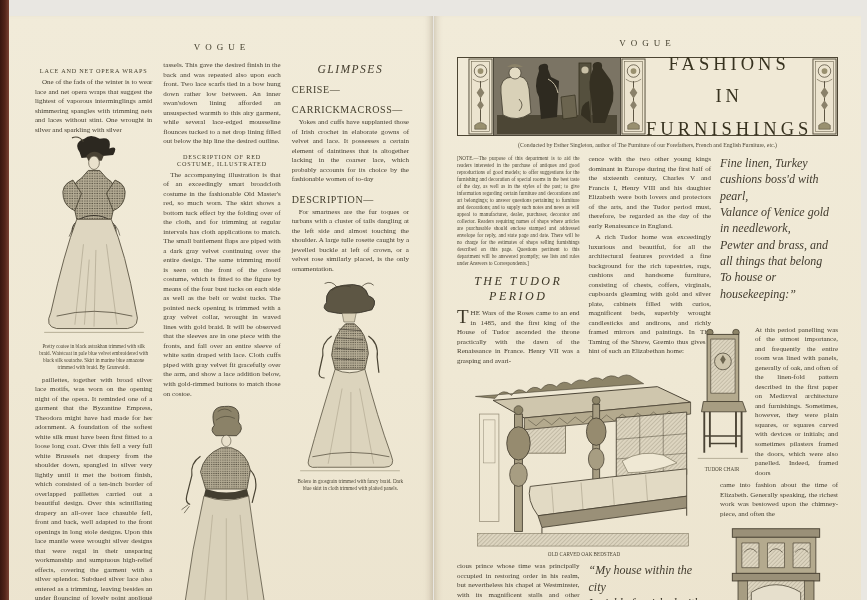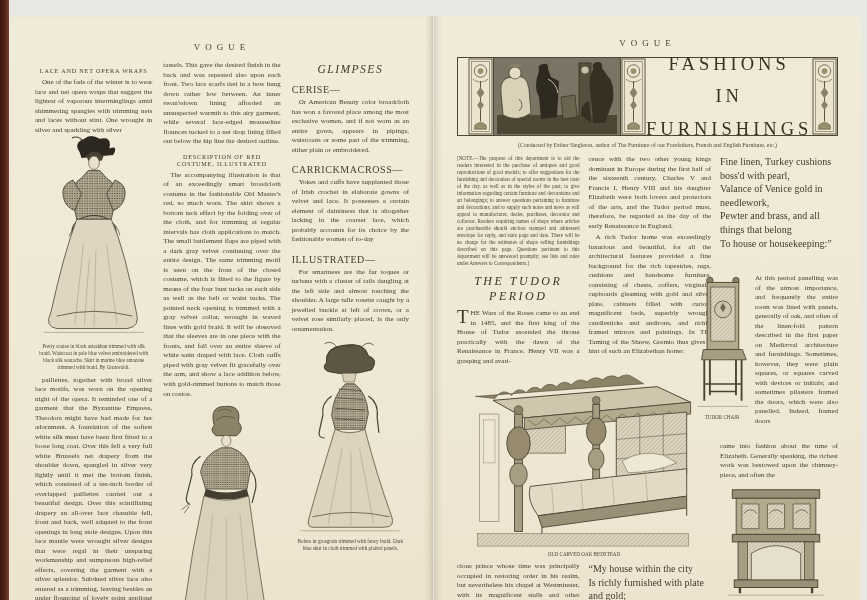--- a/index.html
+++ b/index.html
@@ -54,21 +54,21 @@
   }
   .byline { font-size:5.8px; text-align:center; margin:6px 0 7px; color:#4c4636; }
   .note { font-size:5.1px; line-height:1.38; text-align:justify; color:#4c4636; }
   .tudor-head { font-size:12px; letter-spacing:2.5px; text-align:center; margin:7px 0 5px; color:#3c3626;font-style:italic; }
   .dropcap { float:left; font-size:19px; line-height:16px; padding-right:2px; color:#3c3626; }
   .rp-body { display:flex; gap:9px; }
   .rp-main { width:254px; flex:0 0 auto; }
   .rp-main-toprow { display:flex; gap:9px; }
   .rp-main-toprow .c { flex:1; min-width:0; }
   .rp-col3 { flex:1; min-width:0; }
-  .verse { font-size:10px; line-height:1.36; white-space:pre-line; color:#413b2e; }
+  .verse { font-size:12px; line-height:1.36; white-space:pre-line; color:#413b2e;font-style:italic; }
   .verse.right-col { margin-bottom:4px; }
   .bed-fig { margin-top:5px; }
   .bottom-row { display:flex; gap:9px; margin-top:4px; }
   .bottom-row .c { flex:1; min-width:0; }
   .chair-row { overflow:visible;margin-top:24px; }
   .chair-fig { float:left; width:56px; margin-left:-26px; margin-right:5px; text-align:center; }
   .cab-fig { text-align:center; margin:5px 0 0 -6px; }
   .continued { font-size:5.4px; text-align:right; margin-top:2px; color:#4c4636; }
   svg { display:block; margin:0 auto; }
   .stroke { stroke:#4a4434; fill:none; }
@@ -148,24 +148,23 @@
           <path d="M26 236 Q70 226 112 236" class="stroke" stroke-width="0.8"></path>
           <path d="M12 250 L120 250" stroke="#b4ab94" stroke-width="1"></path>
         </svg>
       </div>
 
     </div>
 
     <div class="col">
       <div class="glimpses-head">GLIMPSES</div>
       <div class="runhead">CERISE—</div>
-      <div class="bodytext indent">Or American Beauty color broadcloth has won a favored place among the most exclusive women, and if not worn as an entire gown, appears in pipings, waistcoats or some part of the trimming, either plain or embroidered.</div>
       <div class="runhead">CARRICKMACROSS—</div>
       <div class="bodytext indent">Yokes and cuffs have supplanted those of Irish crochet in elaborate gowns of velvet and lace. It possesses a certain element of daintiness that is altogether lacking in the coarser lace, which probably accounts for its choice by the fashionable women of to-day</div>
-      <div class="runhead">ILLUSTRATED—</div>
+      <div class="runhead">DESCRIPTION—</div>
       <div class="bodytext indent">For smartness are the fur toques or turbans with a cluster of tails dangling at the left side and almost touching the shoulder. A large tulle rosette caught by a jewelled buckle at left of crown, or a velvet rose similarly placed, is the only ornamentation.</div>
       <div class="figure" style="margin-top:6px">
         <svg width="114" height="196" viewBox="0 0 130 224">
           <path d="M38 26 Q36 8 58 6 Q82 2 86 18 Q98 22 90 34 Q64 42 40 36 Q32 32 38 26 Z" fill="#5d5644" stroke="#38332a" stroke-width="1"></path>
           <path d="M44 12 q10 -8 22 -4 M50 8 q-6 -8 -14 -4 M78 8 q8 -8 14 -2" class="stroke" stroke-width="0.9"></path>
           <path d="M56 38 L72 38 L70 48 L58 48 Z" fill="#d8cfb6" stroke="#57503f" stroke-width="0.6"></path>
           <path d="M44 86 Q46 62 60 50 L70 50 Q84 60 86 84 L82 102 L48 102 Z" fill="url(#speckle)" stroke="#474131" stroke-width="0.9"></path>
           <path d="M52 56 L78 58 M50 66 L80 68 M48 78 L82 80 M48 90 L82 92" stroke="#2f2b22" stroke-width="0.7" fill="none"></path>
           <path d="M44 64 Q32 72 34 86 L30 104 Q28 112 36 112" class="stroke" stroke-width="1.4"></path>
           <path d="M86 64 Q98 72 96 88 L98 106" class="stroke" stroke-width="1.4"></path>
@@ -292,21 +291,21 @@
             <path d="M11 92 L11 136 M51 92 L51 136 M17 92 L17 130 M45 92 L45 130" stroke="#4a4334" stroke-width="2"></path>
             <path d="M11 118 L51 118 M17 126 L45 126" stroke="#4a4334" stroke-width="1.4"></path>
             <path d="M4 142 L58 142" stroke="#b4ab94" stroke-width="1"></path>
           </svg>
           <div class="caption">TUDOR CHAIR</div>
         </div>
         <div class="bodytext">At this period panelling was of the utmost importance, and frequently the entire room was lined with panels, generally of oak, and often of the linen-fold pattern described in the first paper on Mediæval architecture and furnishings. Sometimes, however, they were plain squares, or squares carved with devices or initials; and sometimes pilasters framed the doors, which were also panelled. Indeed, framed doors</div>
       </div>
       <div style="clear:both"></div>
 
-      <div class="bodytext" style="margin-top:16px">came into fashion about the time of Elizabeth. Generally speaking, the richest work was bestowed upon the chimney-piece, and often the</div>
+      <div class="bodytext" style="margin-top:3px">came into fashion about the time of Elizabeth. Generally speaking, the richest work was bestowed upon the chimney-piece, and often the</div>
 
       <div class="cab-fig">
         <svg width="96" height="112" viewBox="0 0 100 118">
           <rect x="4" y="5" width="92" height="9" fill="#9a9078" stroke="#4a4334" stroke-width="1"></rect>
           <rect x="8" y="14" width="84" height="38" fill="#b4aa8e" stroke="#4a4334" stroke-width="0.9"></rect>
           <path d="M14 20 h18 v26 h-18 Z M41 20 h18 v26 h-18 Z M68 20 h18 v26 h-18 Z" fill="url(#hatch)" stroke="#4a4334" stroke-width="0.7"></path>
           <path d="M16 30 q7 -8 14 0 M43 30 q7 -8 14 0 M70 30 q7 -8 14 0" fill="none" stroke="#4a4334" stroke-width="0.7"></path>
           <rect x="4" y="52" width="92" height="8" fill="#9a9078" stroke="#4a4334" stroke-width="1"></rect>
           <rect x="10" y="60" width="10" height="40" fill="#a79d82" stroke="#4a4334" stroke-width="0.9"></rect>
           <rect x="80" y="60" width="10" height="40" fill="#a79d82" stroke="#4a4334" stroke-width="0.9"></rect>

